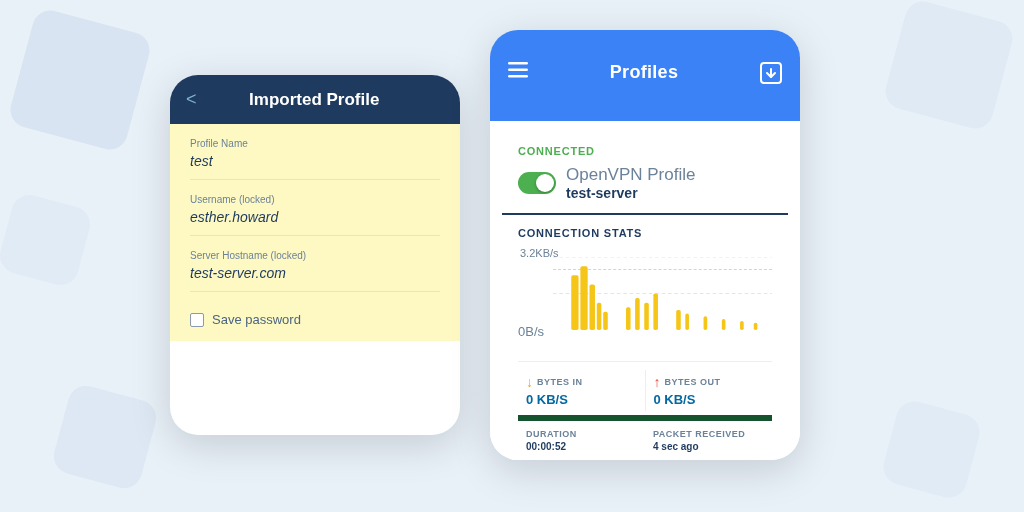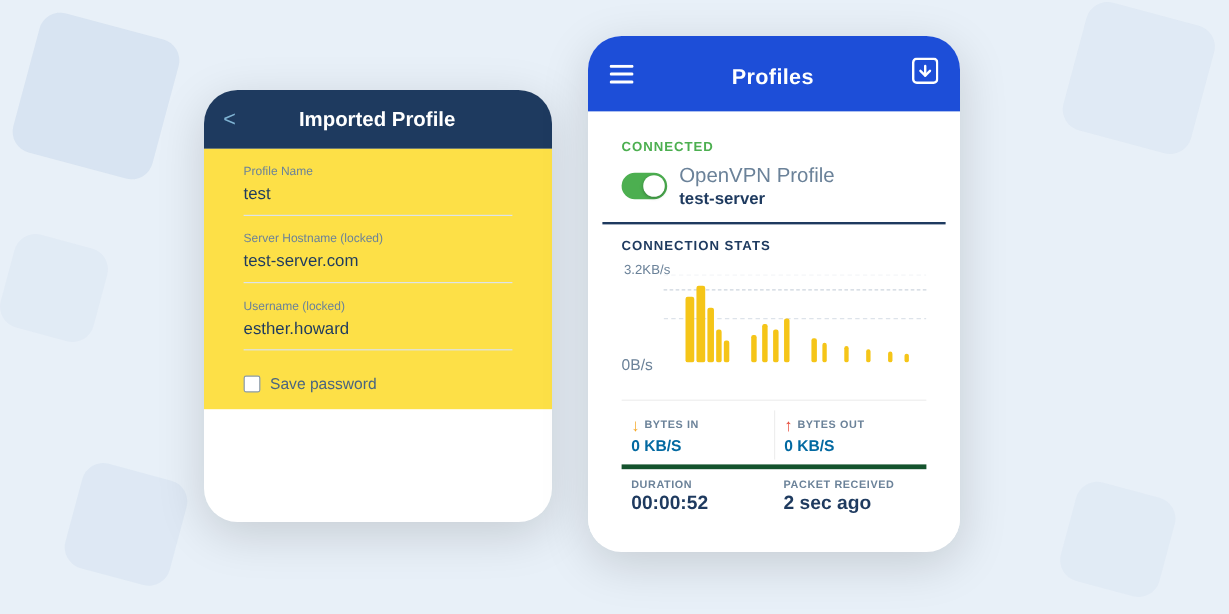--- a/index.html
+++ b/index.html
@@ -78,39 +78,40 @@
       color: #fff;
       font-size: 17px;
       font-weight: 600;
       flex: 1;
       text-align: center;
       padding-right: 24px;
     }
 
     
     .phone-left .phone-content {
-      padding: 14px 33px;
-      background: #fde047;
+      padding: 14px 20px;
+      background: #fef9c3;
     }
 
     .field-group {
       margin-bottom: 14px;
       border-bottom: 1px solid #dde3ea;
       padding-bottom: 10px;
     }
     .field-label {
       font-size: 10px;
       color: #6b8299;
       margin-bottom: 4px;
       font-weight: 500;
     }
     .field-value {
       font-size: 14px;
       color: #1e3a5f;
       font-weight: 400;
+      font-style: italic;
     }
 
     .save-password-row {
       display: flex;
       align-items: center;
       gap: 8px;
       margin-top: 20px;
     }
     .save-password-row input[type="checkbox"] {
       width: 14px;
@@ -122,24 +123,24 @@
       cursor: pointer;
       background: #fff;
     }
     .save-password-label {
       font-size: 13px;
       color: #4a6580;
     }
 
     
     .phone-right .phone-header {
-      background: #1d4ed8;
-      padding: 18px 18px;
-      display: flex;
-      align-items: flex-end;
+      background: #3b82f6;
+      padding: 32px 18px;
+      display: flex;
+      align-items: flex-start;
       justify-content: space-between;
     }
     .hamburger-icon {
       color: #fff;
       font-size: 18px;
       cursor: pointer;
     }
     .phone-right .phone-title {
       color: #fff;
       font-size: 18px;
@@ -288,39 +289,39 @@
     }
     .stat-value {
       font-size: 13px;
       font-weight: 700;
       color: #0369a1;
     }
 
     .stats-row2 {
       display: flex;
       gap: 0;
-      border-top: 4px solid #14532d;
+      border-top: 6px solid #14532d;
       padding-top: 6px;
       margin-top: 4px;
       padding-bottom: 8px;
     }
     .stat2-item {
       flex: 1;
       padding: 2px 8px;
     }
     .stat2-label {
       font-size: 9px;
       font-weight: 700;
       color: #6b8299;
       letter-spacing: 0.5px;
       text-transform: uppercase;
       margin-bottom: 2px;
     }
     .stat2-value {
-      font-size: 16px;
+      font-size: 10px;
       font-weight: 700;
       color: #1e3a5f;
     }
   </style>
 </head>
 <body>
 
 <div class="bg-shape bg-shape-1"></div>
 <div class="bg-shape bg-shape-2"></div>
 <div class="bg-shape bg-shape-3"></div>
@@ -333,26 +334,26 @@
     <div class="phone-header">
       <span class="back-btn">&lt;</span>
       <span class="phone-title">Imported Profile</span>
     </div>
     <div class="phone-content">
       <div class="field-group">
         <div class="field-label">Profile Name</div>
         <div class="field-value">test</div>
       </div>
       <div class="field-group">
+        <div class="field-label">Username (locked)</div>
+        <div class="field-value">esther.howard</div>
+      </div>
+      <div class="field-group">
         <div class="field-label">Server Hostname (locked)</div>
         <div class="field-value">test-server.com</div>
-      </div>
-      <div class="field-group">
-        <div class="field-label">Username (locked)</div>
-        <div class="field-value">esther.howard</div>
       </div>
       <div class="save-password-row">
         <input type="checkbox" style="">
         <span class="save-password-label">Save password</span>
       </div>
     </div>
   </div>
 
   <div class="phone phone-right">
     <div class="phone-header">
@@ -432,19 +433,19 @@
           </div>
         </div>
 
         <div class="stats-row2">
           <div class="stat2-item">
             <div class="stat2-label">DURATION</div>
             <div class="stat2-value">00:00:52</div>
           </div>
           <div class="stat2-item">
             <div class="stat2-label">PACKET RECEIVED</div>
-            <div class="stat2-value">2 sec ago</div>
+            <div class="stat2-value">4 sec ago</div>
           </div>
         </div>
       </div>
     </div>
   </div>
 </div>
 
 </body></html>

